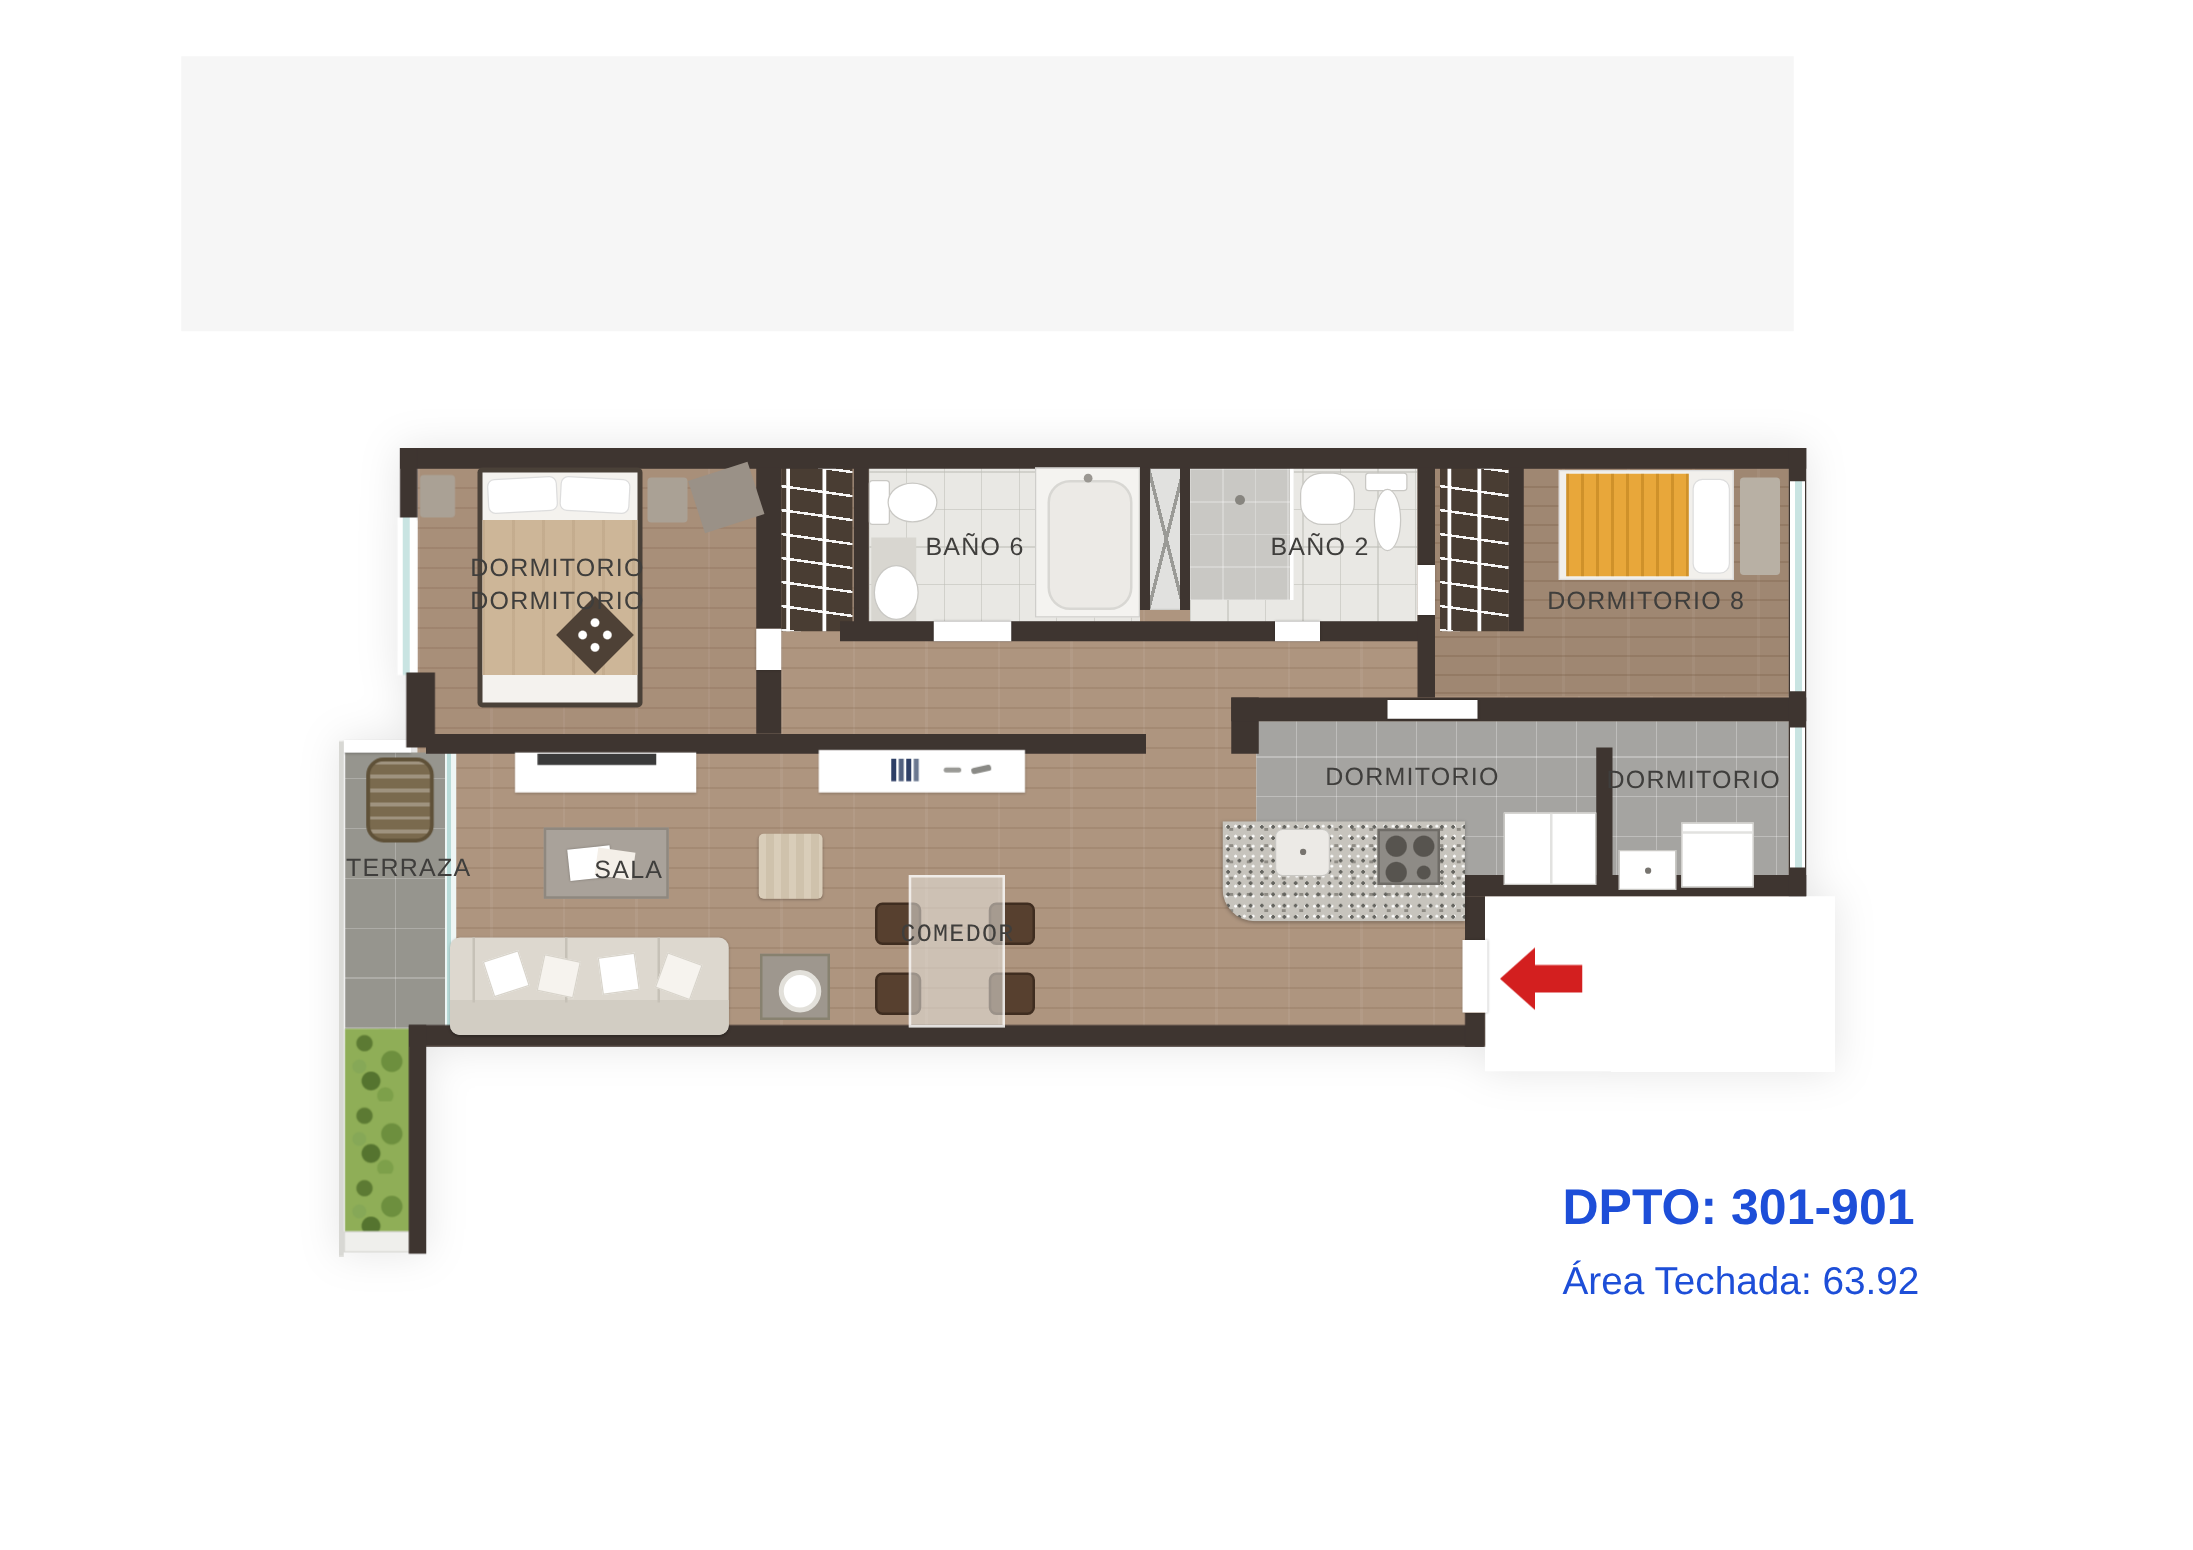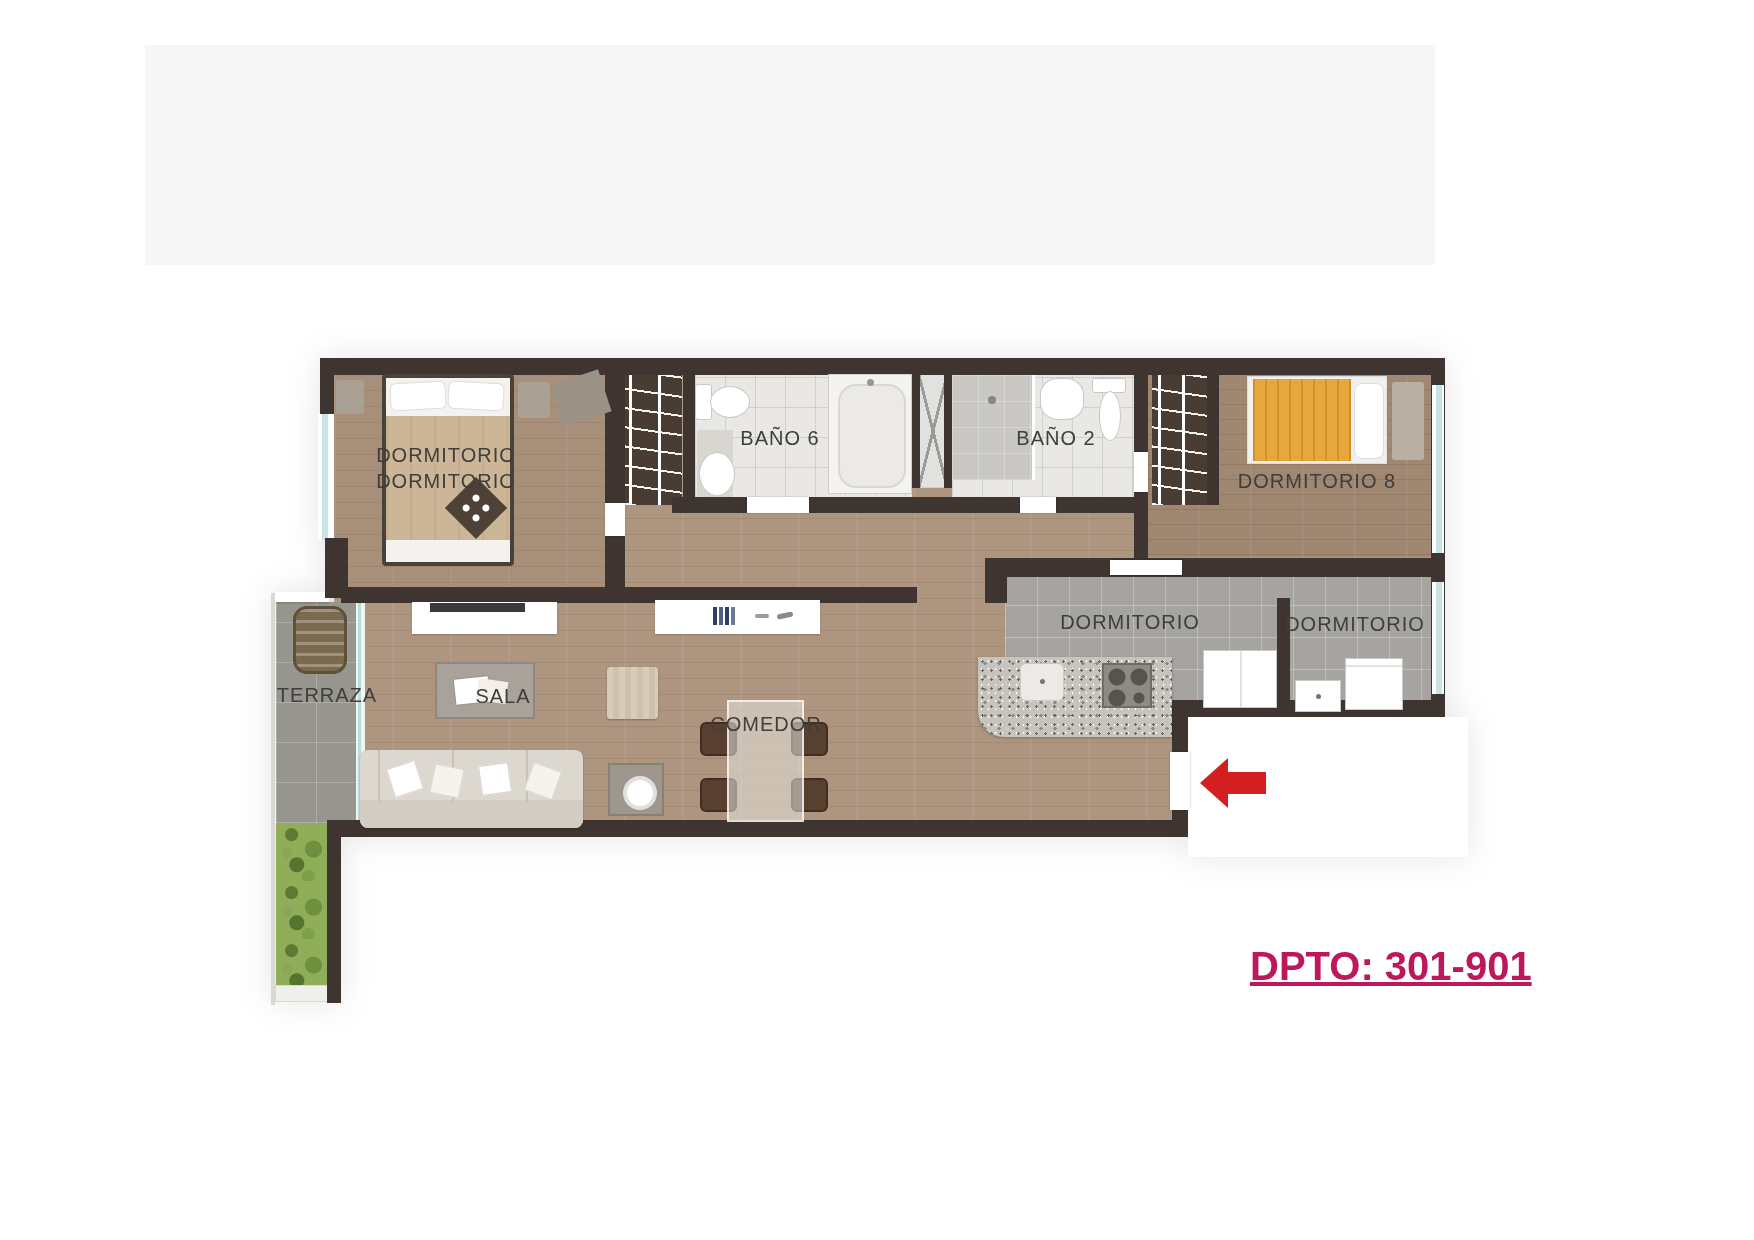--- a/index.html
+++ b/index.html
@@ -77,21 +77,21 @@
     background-size:52px 58px;
   }
 
   
   .fixture{background:#ffffff;border:1.5px solid #c9c8c4;box-sizing:border-box;}
   .label{
     color:var(--text,#3f3e3c);
     font-size:20px;letter-spacing:1px;white-space:nowrap;
     transform:translate(-50%,-50%);text-align:center;line-height:26px;
   }
-  .info{color:#be185d;text-decoration:underline;}
+  .info{color:#1d4ed8;}
   .info .title{font-size:40px;font-weight:bold;}
   .info .line{font-size:31px;}
   #plan{filter:drop-shadow(0 0 16px rgba(0,0,0,0.10));}
 </style>
 </head>
 <body>
 
 <div class="abs" style="left:145px;top:45px;width:1290px;height:220px;background:#f6f6f6;"></div>
 
 <div id="plan">
@@ -254,22 +254,23 @@
     <div>DORMITORIO</div>
     <div>DORMITORIO</div>
   </div>
   <div class="abs label" style="left:780px;top:438px;">BAÑO 6</div>
   <div class="abs label" style="left:1056px;top:438px;">BAÑO 2</div>
   <div class="abs label" style="left:1317px;top:481px;">DORMITORIO 8</div>
   <div class="abs label" style="left:1130px;top:622px;">DORMITORIO</div>
   <div class="abs label" style="left:1355px;top:624px;">DORMITORIO</div>
   <div class="abs label" style="left:327px;top:695px;">TERRAZA</div>
   <div class="abs label" style="left:503px;top:696px;">SALA</div>
-  <div class="abs label" style="left:766px;top:724px;">COMEDOR</div>
+  <div class="abs label" style="left:766px;top:749px;font-family:Liberation Mono, monospace;">COMEDOR</div>
 </div>
 
 <svg class="abs" style="left:1200px;top:758px;" width="66" height="50" viewBox="0 0 66 50">
   <polygon points="0,25 28,0 28,14 66,14 66,36 28,36 28,50" fill="#d31f1f"></polygon>
 </svg>
 
 <div class="abs info" style="left:1250px;top:944px;width:460px;">
   <div class="title">DPTO: 301-901</div>
+  <div class="line" style="margin-top:18px;">Área Techada: 63.92</div>
 </div>
 
 </body></html>

